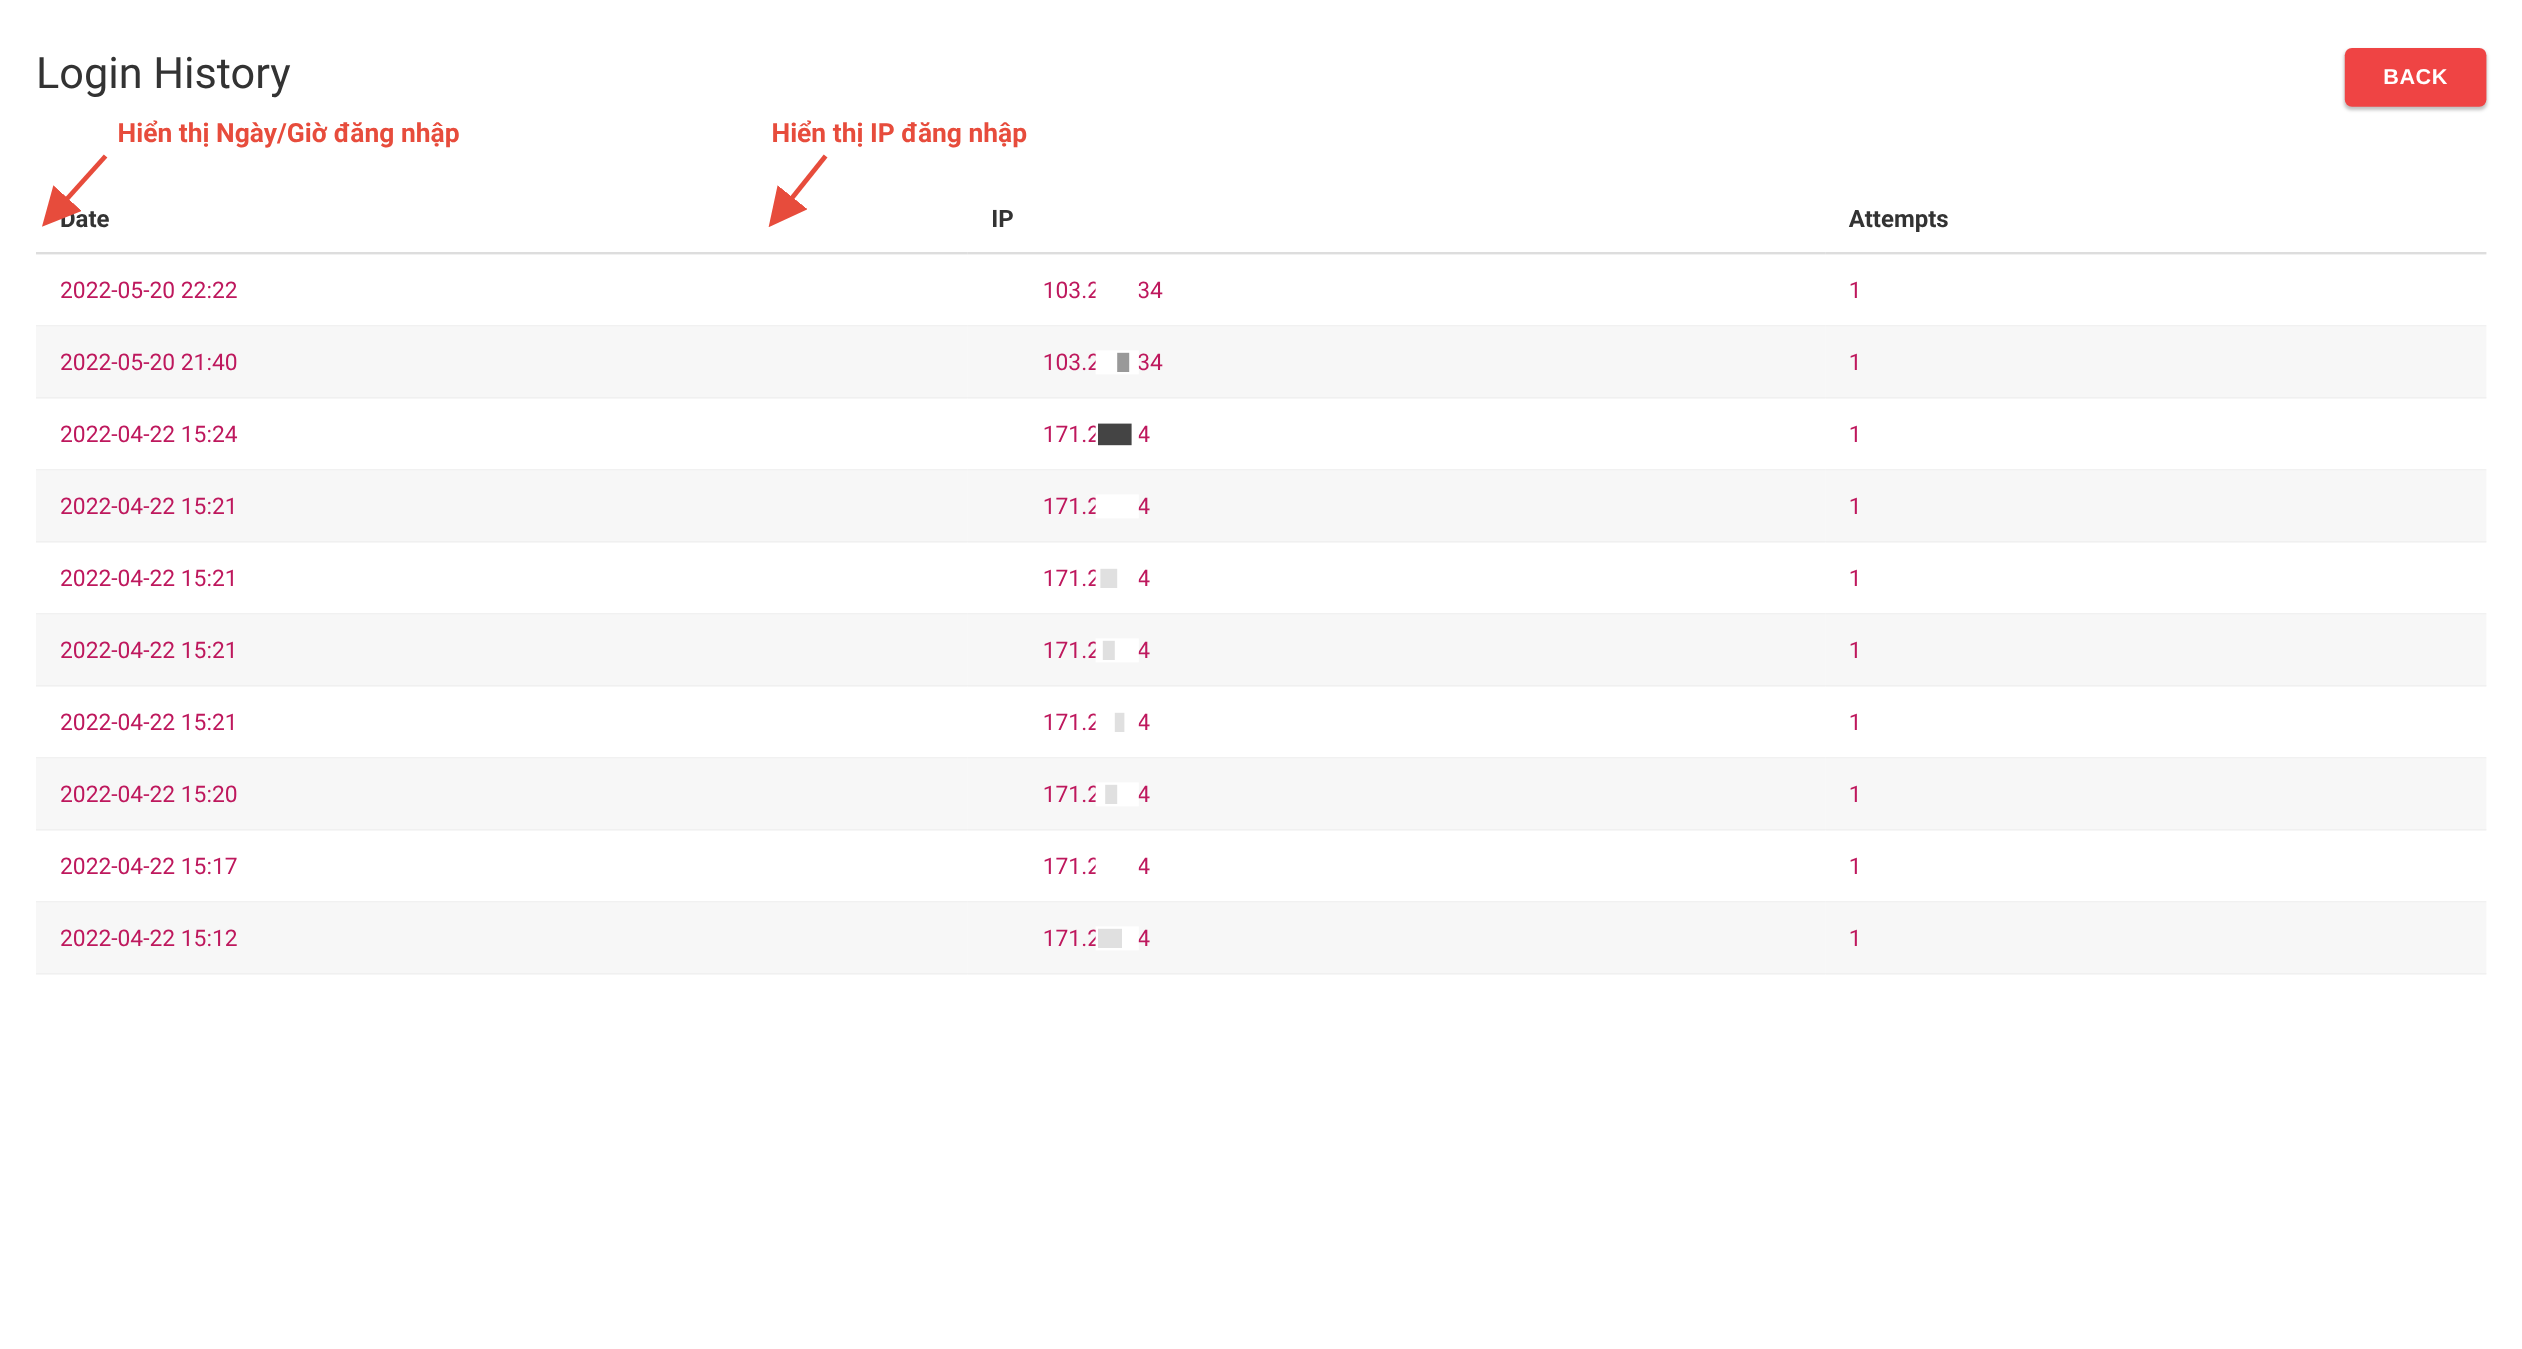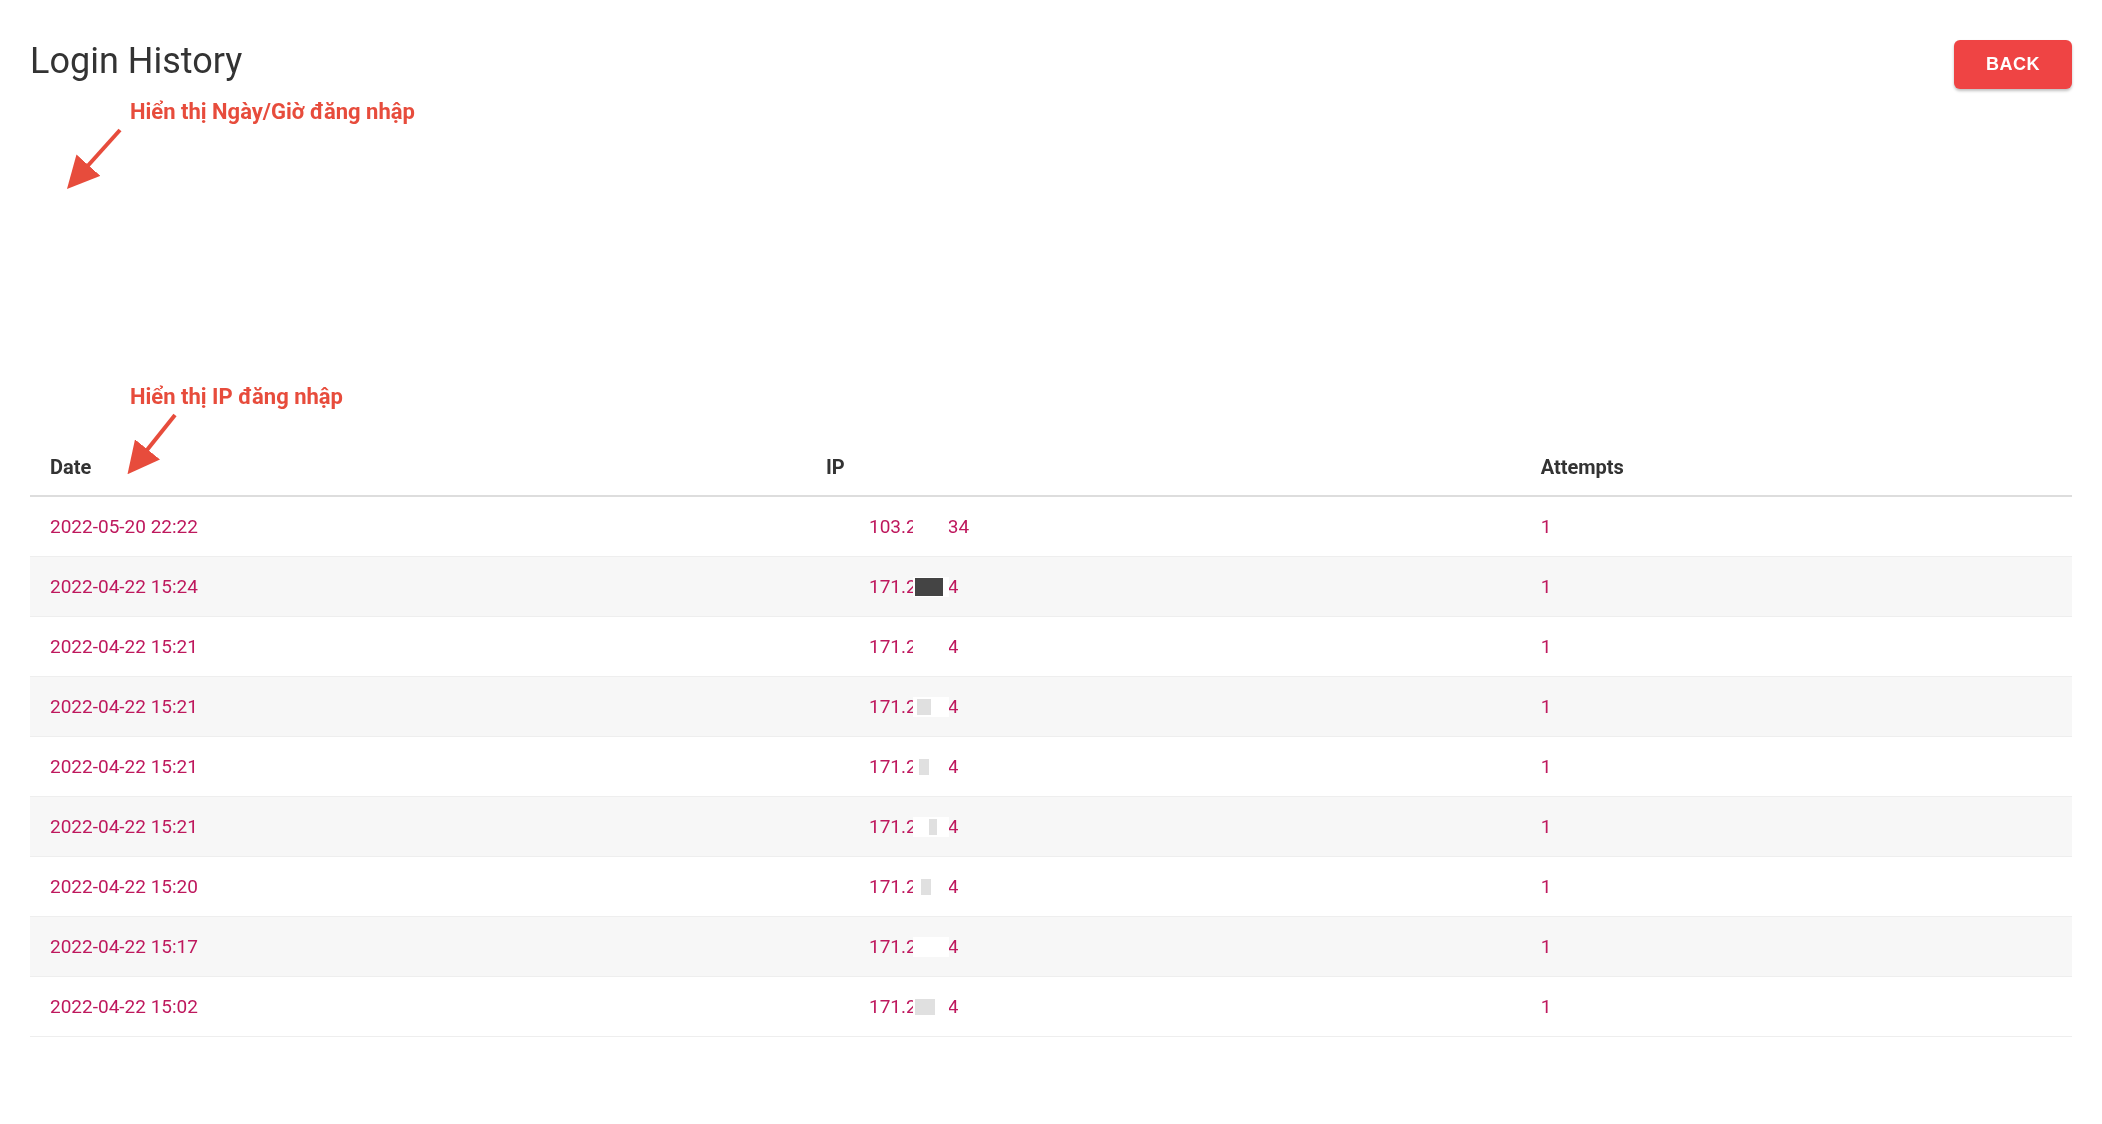--- a/index.html
+++ b/index.html
@@ -29,24 +29,23 @@
       font-size: 18px;
       font-weight: 700;
       border-radius: 6px;
       cursor: pointer;
       letter-spacing: 0.5px;
       box-shadow: 0 2px 3px rgba(0,0,0,0.25);
     }
     .annotations {
       display: flex;
       gap: 260px;
-      margin-left: 100px;
+      margin-left: 68px;
       margin-bottom: 30px;
       position: relative;
-      flex-direction: column;
     }
     .annotation {
       color: #e74c3c;
       font-size: 22px;
       font-weight: 700;
       position: relative;
     }
     .arrow-svg {
       position: absolute;
       top: 26px;
@@ -160,20 +159,25 @@
       <th class="col-attempts">Attempts</th>
     </tr>
   </thead>
   <tbody id="tbody">
   <tr>
     <td>2022-05-20 22:22</td>
     <td><span class="ip-cell">103.2    20.34<span class="mask" style="left:44px;width:36px;"></span></span></td>
     <td>1</td>
   </tr>
       <tr>
+    <td>2022-05-20 21:40</td>
+    <td><span class="ip-cell">103.2    20.34<span class="mask" style="left:44px;width:36px;"></span><span class="mask-gray" style="left:62px;width:10px;"></span></span></td>
+    <td>1</td>
+  </tr>
+      <tr>
     <td>2022-04-22 15:24</td>
     <td><span class="ip-cell">171.2    71.4<span class="mask" style="left:44px;width:36px;"></span><span class="mask-dark" style="left:46px;width:28px;"></span></span></td>
     <td>1</td>
   </tr>
       <tr>
     <td>2022-04-22 15:21</td>
     <td><span class="ip-cell">171.2    71.4<span class="mask" style="left:44px;width:36px;"></span></span></td>
     <td>1</td>
   </tr>
       <tr>
@@ -195,18 +199,18 @@
     <td>2022-04-22 15:20</td>
     <td><span class="ip-cell">171.2    71.4<span class="mask" style="left:44px;width:36px;"></span><span class="mask-light" style="left:52px;width:10px;"></span></span></td>
     <td>1</td>
   </tr>
       <tr>
     <td>2022-04-22 15:17</td>
     <td><span class="ip-cell">171.2    71.4<span class="mask" style="left:44px;width:36px;"></span></span></td>
     <td>1</td>
   </tr>
       <tr>
-    <td>2022-04-22 15:02</td>
+    <td>2022-04-22 15:12</td>
     <td><span class="ip-cell">171.2    71.4<span class="mask" style="left:44px;width:36px;"></span><span class="mask-light" style="left:46px;width:20px;"></span></span></td>
     <td>1</td>
   </tr>
     </tbody>
 </table>
 
 </body></html>

